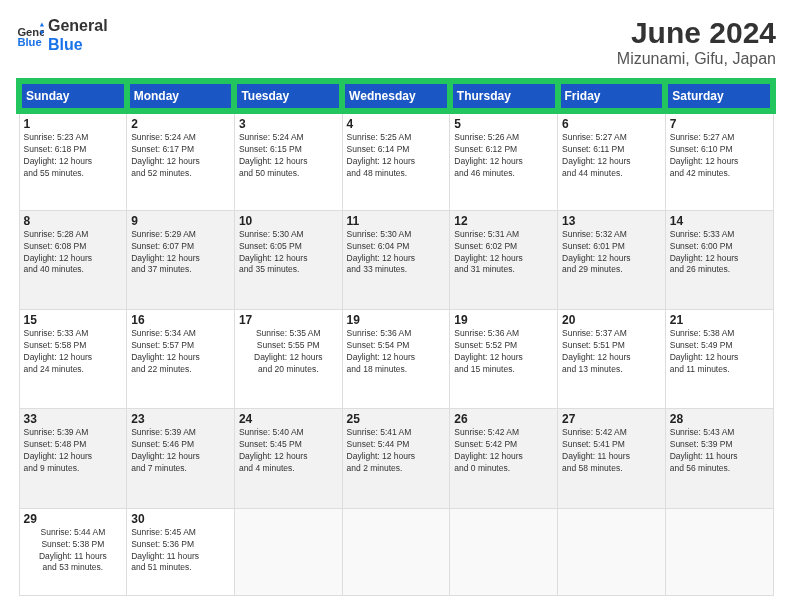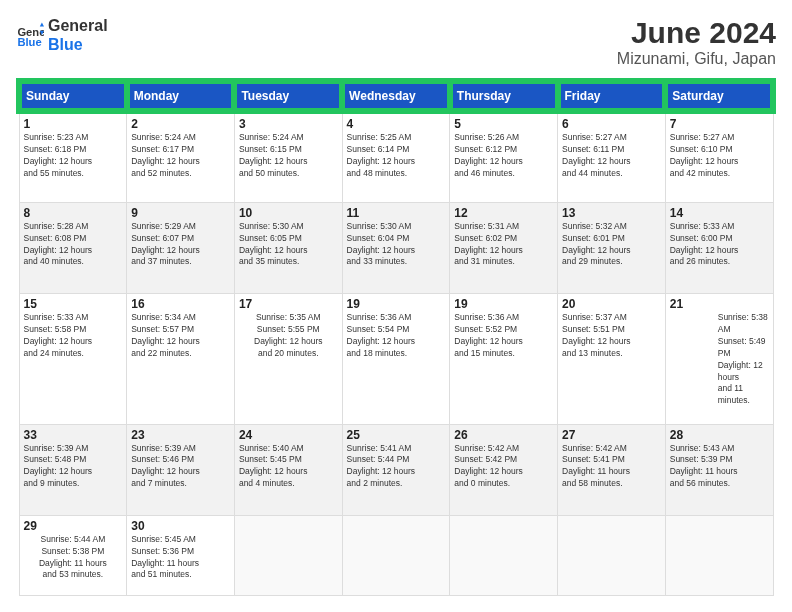--- a/index.html
+++ b/index.html
@@ -267,21 +267,21 @@
           </td>
           <td>
             <span class="day-num">20</span>
             <div class="day-info" style="white-space: pre-line;">Sunrise: 5:37 AM
 Sunset: 5:51 PM
 Daylight: 12 hours
 and 13 minutes.</div>
           </td>
           <td>
             <span class="day-num">21</span>
-            <div class="day-info" style="white-space: pre-line; margin-left: 48px;">Sunrise: 5:38 AM
+            <div class="day-info" style="white-space: pre-line;">Sunrise: 5:38 AM
 Sunset: 5:49 PM
 Daylight: 12 hours
 and 11 minutes.</div>
           </td>
         </tr>
         <tr class="row-shade">
           <td>
             <span class="day-num">33</span>
             <div class="day-info" style="white-space: pre-line;">Sunrise: 5:39 AM
 Sunset: 5:48 PM

